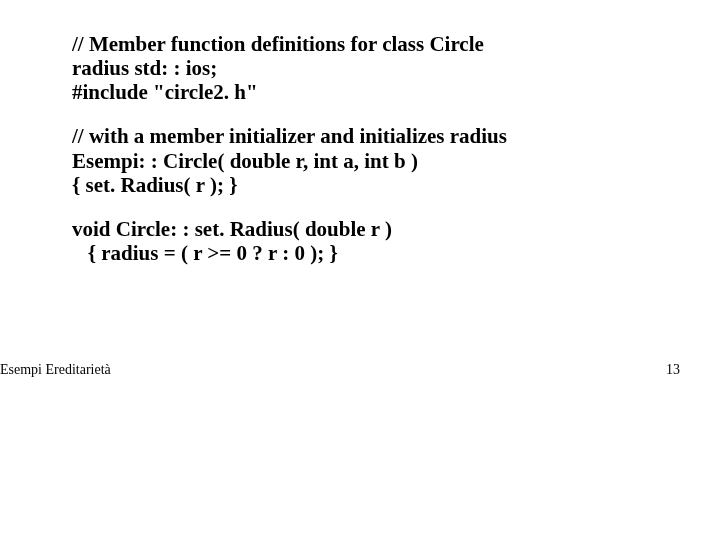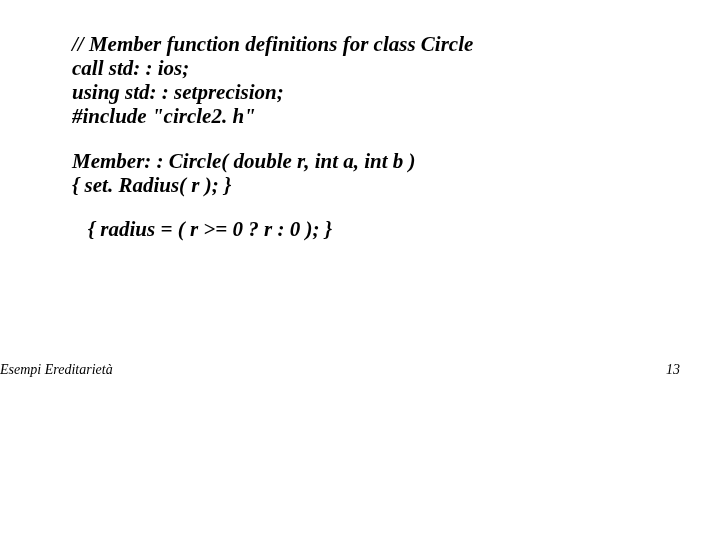--- a/index.html
+++ b/index.html
@@ -9,21 +9,20 @@
     height: 540px;
     background: #ffffff;
     font-family: "Times New Roman", Times, serif;
     color: #000000;
   }
   .slide {
     position: relative;
     width: 720px;
     height: 400px;
     box-sizing: border-box;
-    font-style: italic;
   }
   .content {
     position: absolute;
     left: 72px;
     top: 32px;
     width: 590px;
     font-size: 21px;
     line-height: 1.15;
   }
   .content .line {
@@ -46,30 +45,31 @@
     font-size: 14px;
   }
 </style>
 </head>
 <body>
 
 <div class="slide">
   <div class="content">
 
     <div class="line b">// Member function definitions for class Circle</div>
-    <div class="line b">call std: : ios;</div>
-    <div class="line b">using std: : setprecision;</div>
+    <div class="line b">radius std: : ios;</div>
     <div class="line b">#include "circle2. h"</div>
 
     <div class="gap"></div>
 
-    <div class="line b">Member: : Circle( double r, int a, int b )</div>
+    <div class="line b">// with a member initializer and initializes radius</div>
+    <div class="line b">Esempi: : Circle( double r, int a, int b )</div>
     <div class="line b">{ set. Radius( r ); }</div>
 
     <div class="gap"></div>
 
+    <div class="line b">void Circle: : set. Radius( double r )</div>
     <div class="line b">   { radius = ( r &gt;= 0 ? r : 0 ); }</div>
 
   </div>
 
   <div class="footer-center">Esempi Ereditarietà</div>
   <div class="footer-right">13</div>
 </div>
 
 </body></html>

